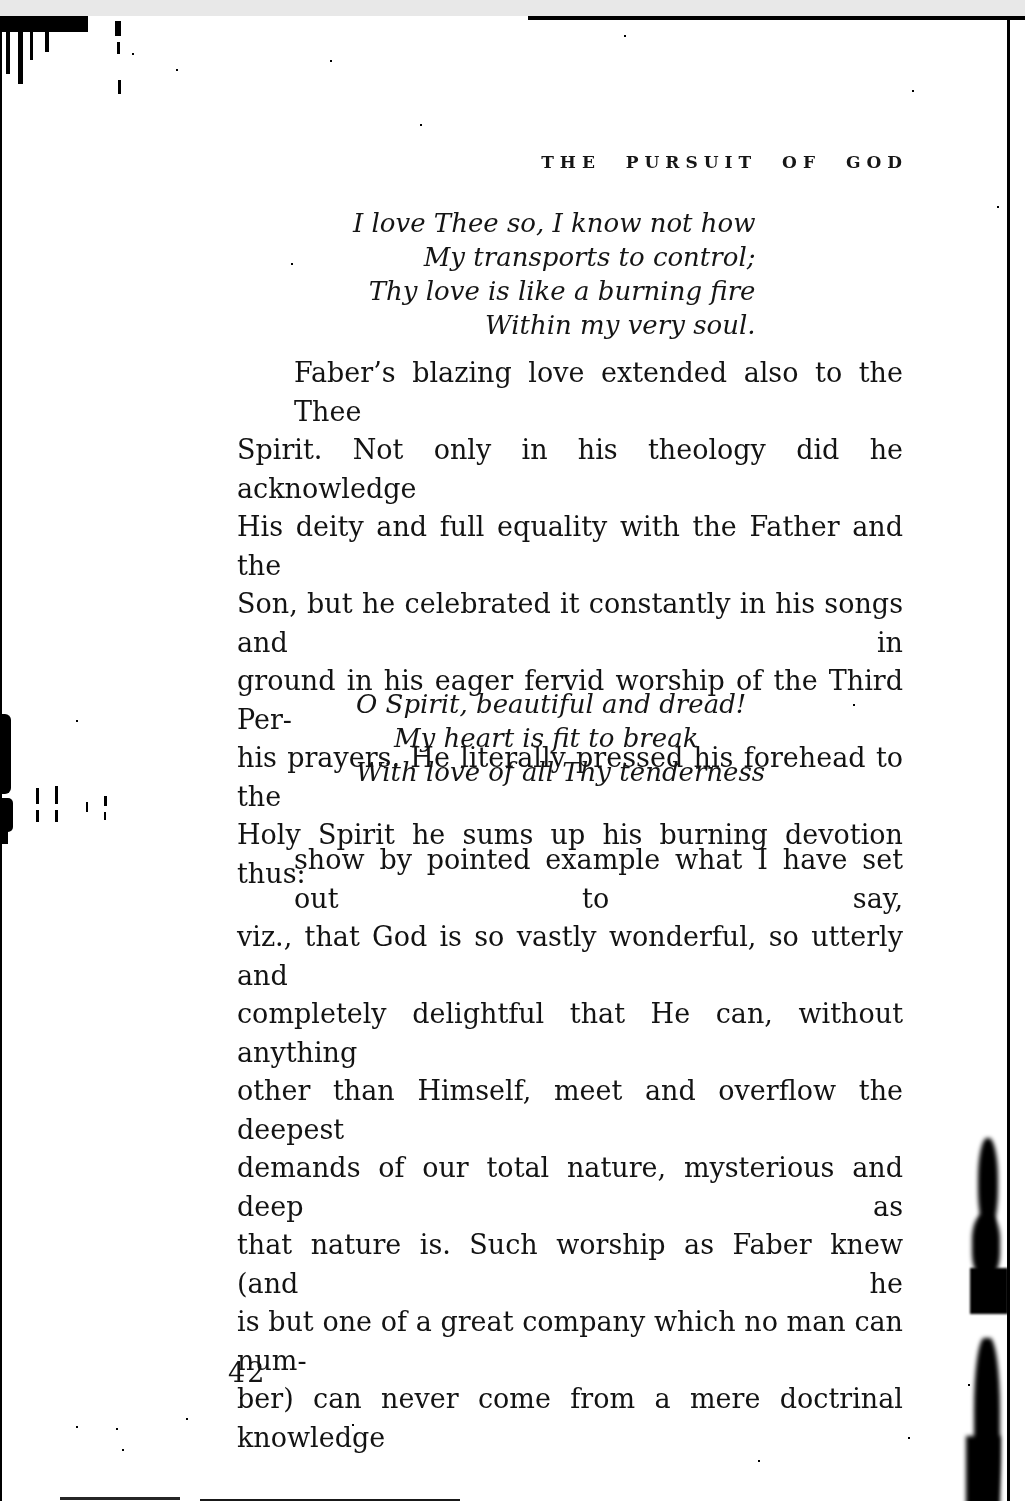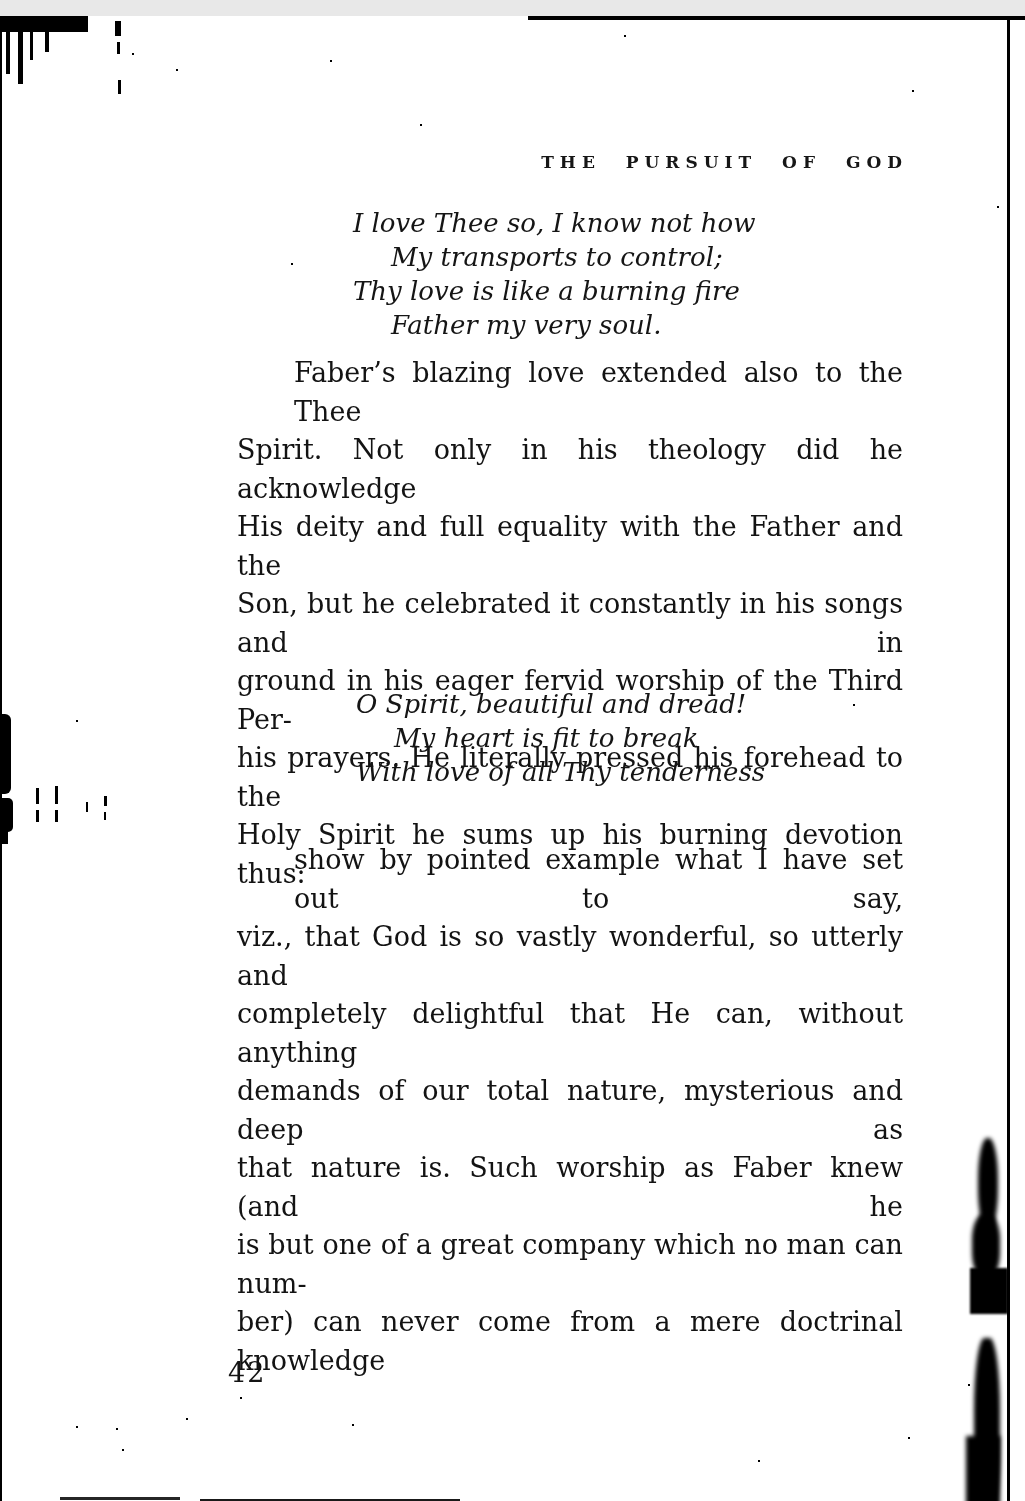--- a/index.html
+++ b/index.html
@@ -19,21 +19,21 @@
     position:absolute; top:136px; left:0; width:908px;
     text-align:right;
     font-size:17px; font-weight:bold;
     letter-spacing:6px; word-spacing:13px;
     color:#161616;
   }
 
   
   .poem { position:absolute; font-style:italic; font-size:26px; line-height:34px; color:#151515; }
   .poem .line:nth-child(even) { margin-left:38px; }
-  .poem1 { left:353px; top:190px; }
+  .poem1 { left:353px; top:190px;text-align:right; }
   .poem2 { left:356px; top:671px; }
 
   
   .para {
     position:absolute; left:237px; width:666px;
     font-size:27px; line-height:38.5px; color:#131313;
   }
   .para .line { text-align:justify; text-align-last:justify; }
   .para .line:first-child { padding-left:57px; }
   .para .line:last-child { text-align-last:left; }
@@ -94,21 +94,21 @@
 <body>
 
 <div class="page">
 
   <div class="running-head">THE PURSUIT OF GOD</div>
 
   <div class="poem poem1">
       <div class="line">I love Thee so, I know not how</div>
       <div class="line">My transports to control;</div>
       <div class="line">Thy love is like a burning fire</div>
-      <div class="line">Father my very soul.</div>
+      <div class="line">Within my very soul.</div>
     </div>
 
   <div class="para para1">
       <div class="line">Faber’s blazing love extended also to the Thee</div>
       <div class="line">Spirit. Not only in his theology did he acknowledge</div>
       <div class="line">His deity and full equality with the Father and the</div>
       <div class="line">Son, but he celebrated it constantly in his songs and in</div>
       <div class="line">ground in his eager fervid worship of the Third Per-</div>
       <div class="line">his prayers. He literally pressed his forehead to the</div>
       <div class="line">Holy Spirit he sums up his burning devotion thus:</div>
@@ -117,20 +117,21 @@
   <div class="poem poem2">
       <div class="line">O Spirit, beautiful and dread!</div>
       <div class="line">My heart is fit to break</div>
       <div class="line">With love of all Thy tenderness</div>
     </div>
 
   <div class="para para2">
       <div class="line">show by pointed example what I have set out to say,</div>
       <div class="line">viz., that God is so vastly wonderful, so utterly and</div>
       <div class="line">completely delightful that He can, without anything</div>
+      <div class="line">other than Himself, meet and overflow the deepest</div>
       <div class="line">demands of our total nature, mysterious and deep as</div>
       <div class="line">that nature is. Such worship as Faber knew (and he</div>
       <div class="line">is but one of a great company which no man can num-</div>
       <div class="line">ber) can never come from a mere doctrinal knowledge</div>
     </div>
 
   <div class="folio">42</div>
 
   <div class="art edge-left"></div>
   <div class="art edge-right"></div>

